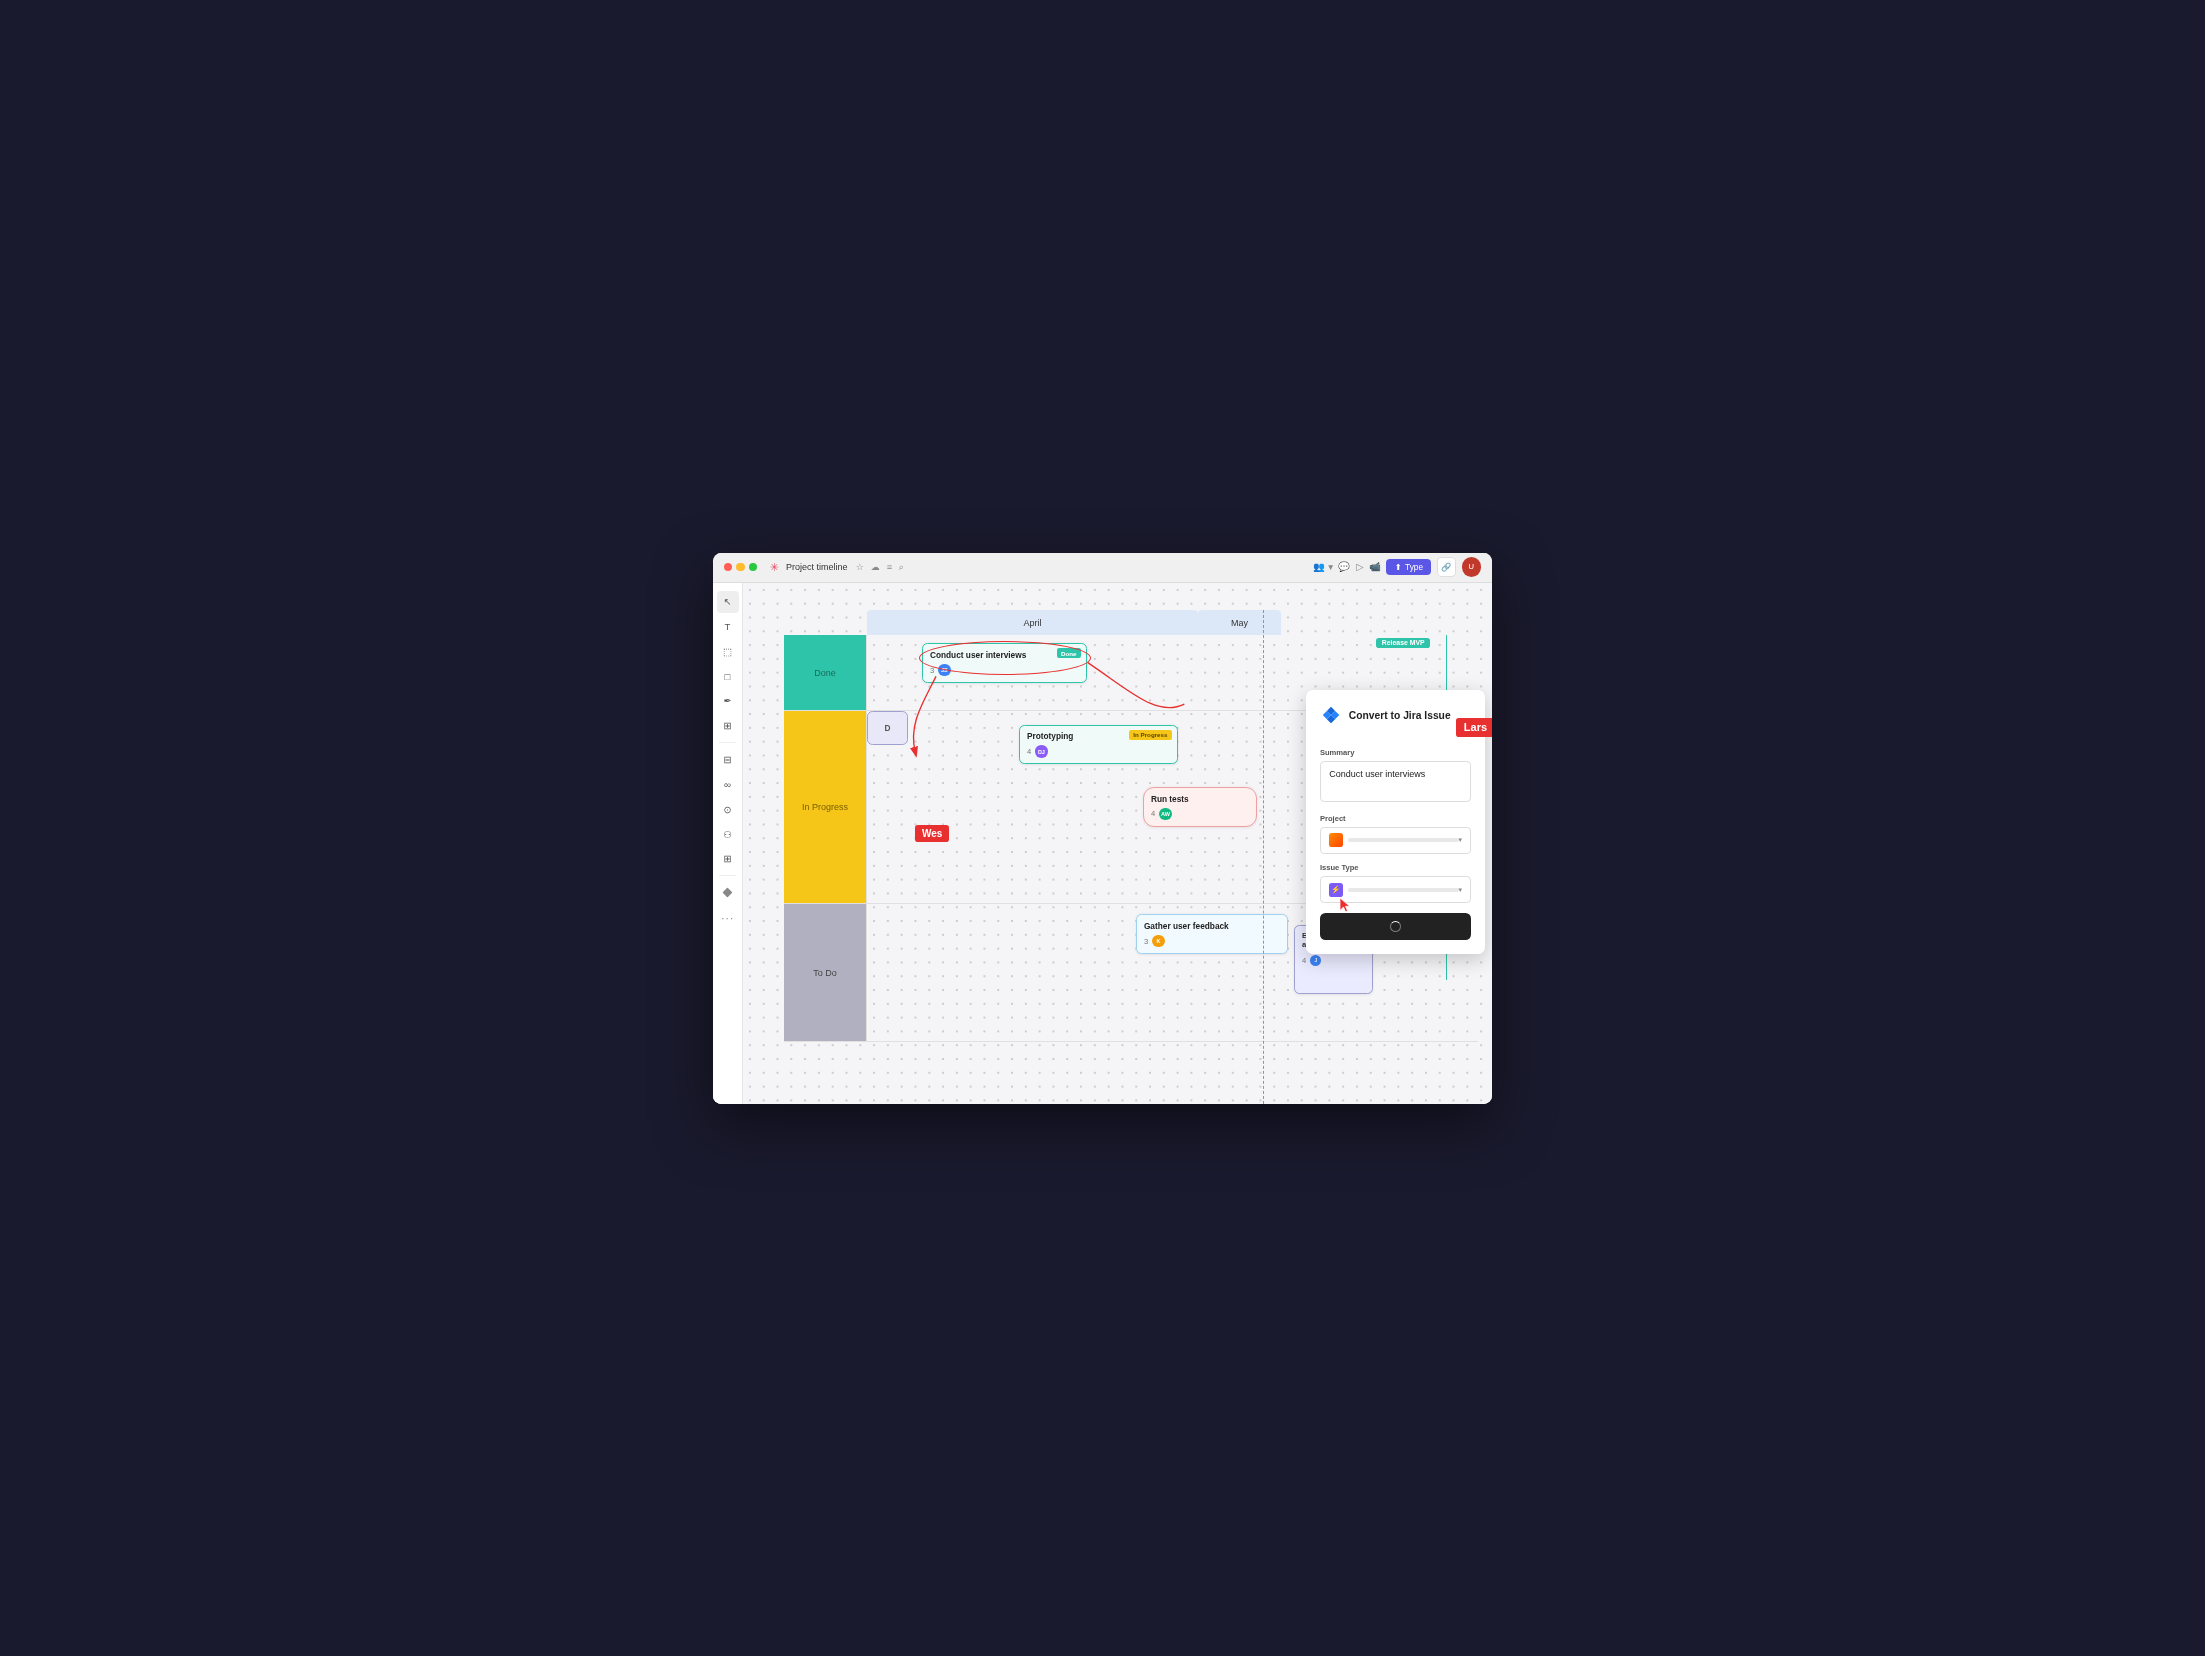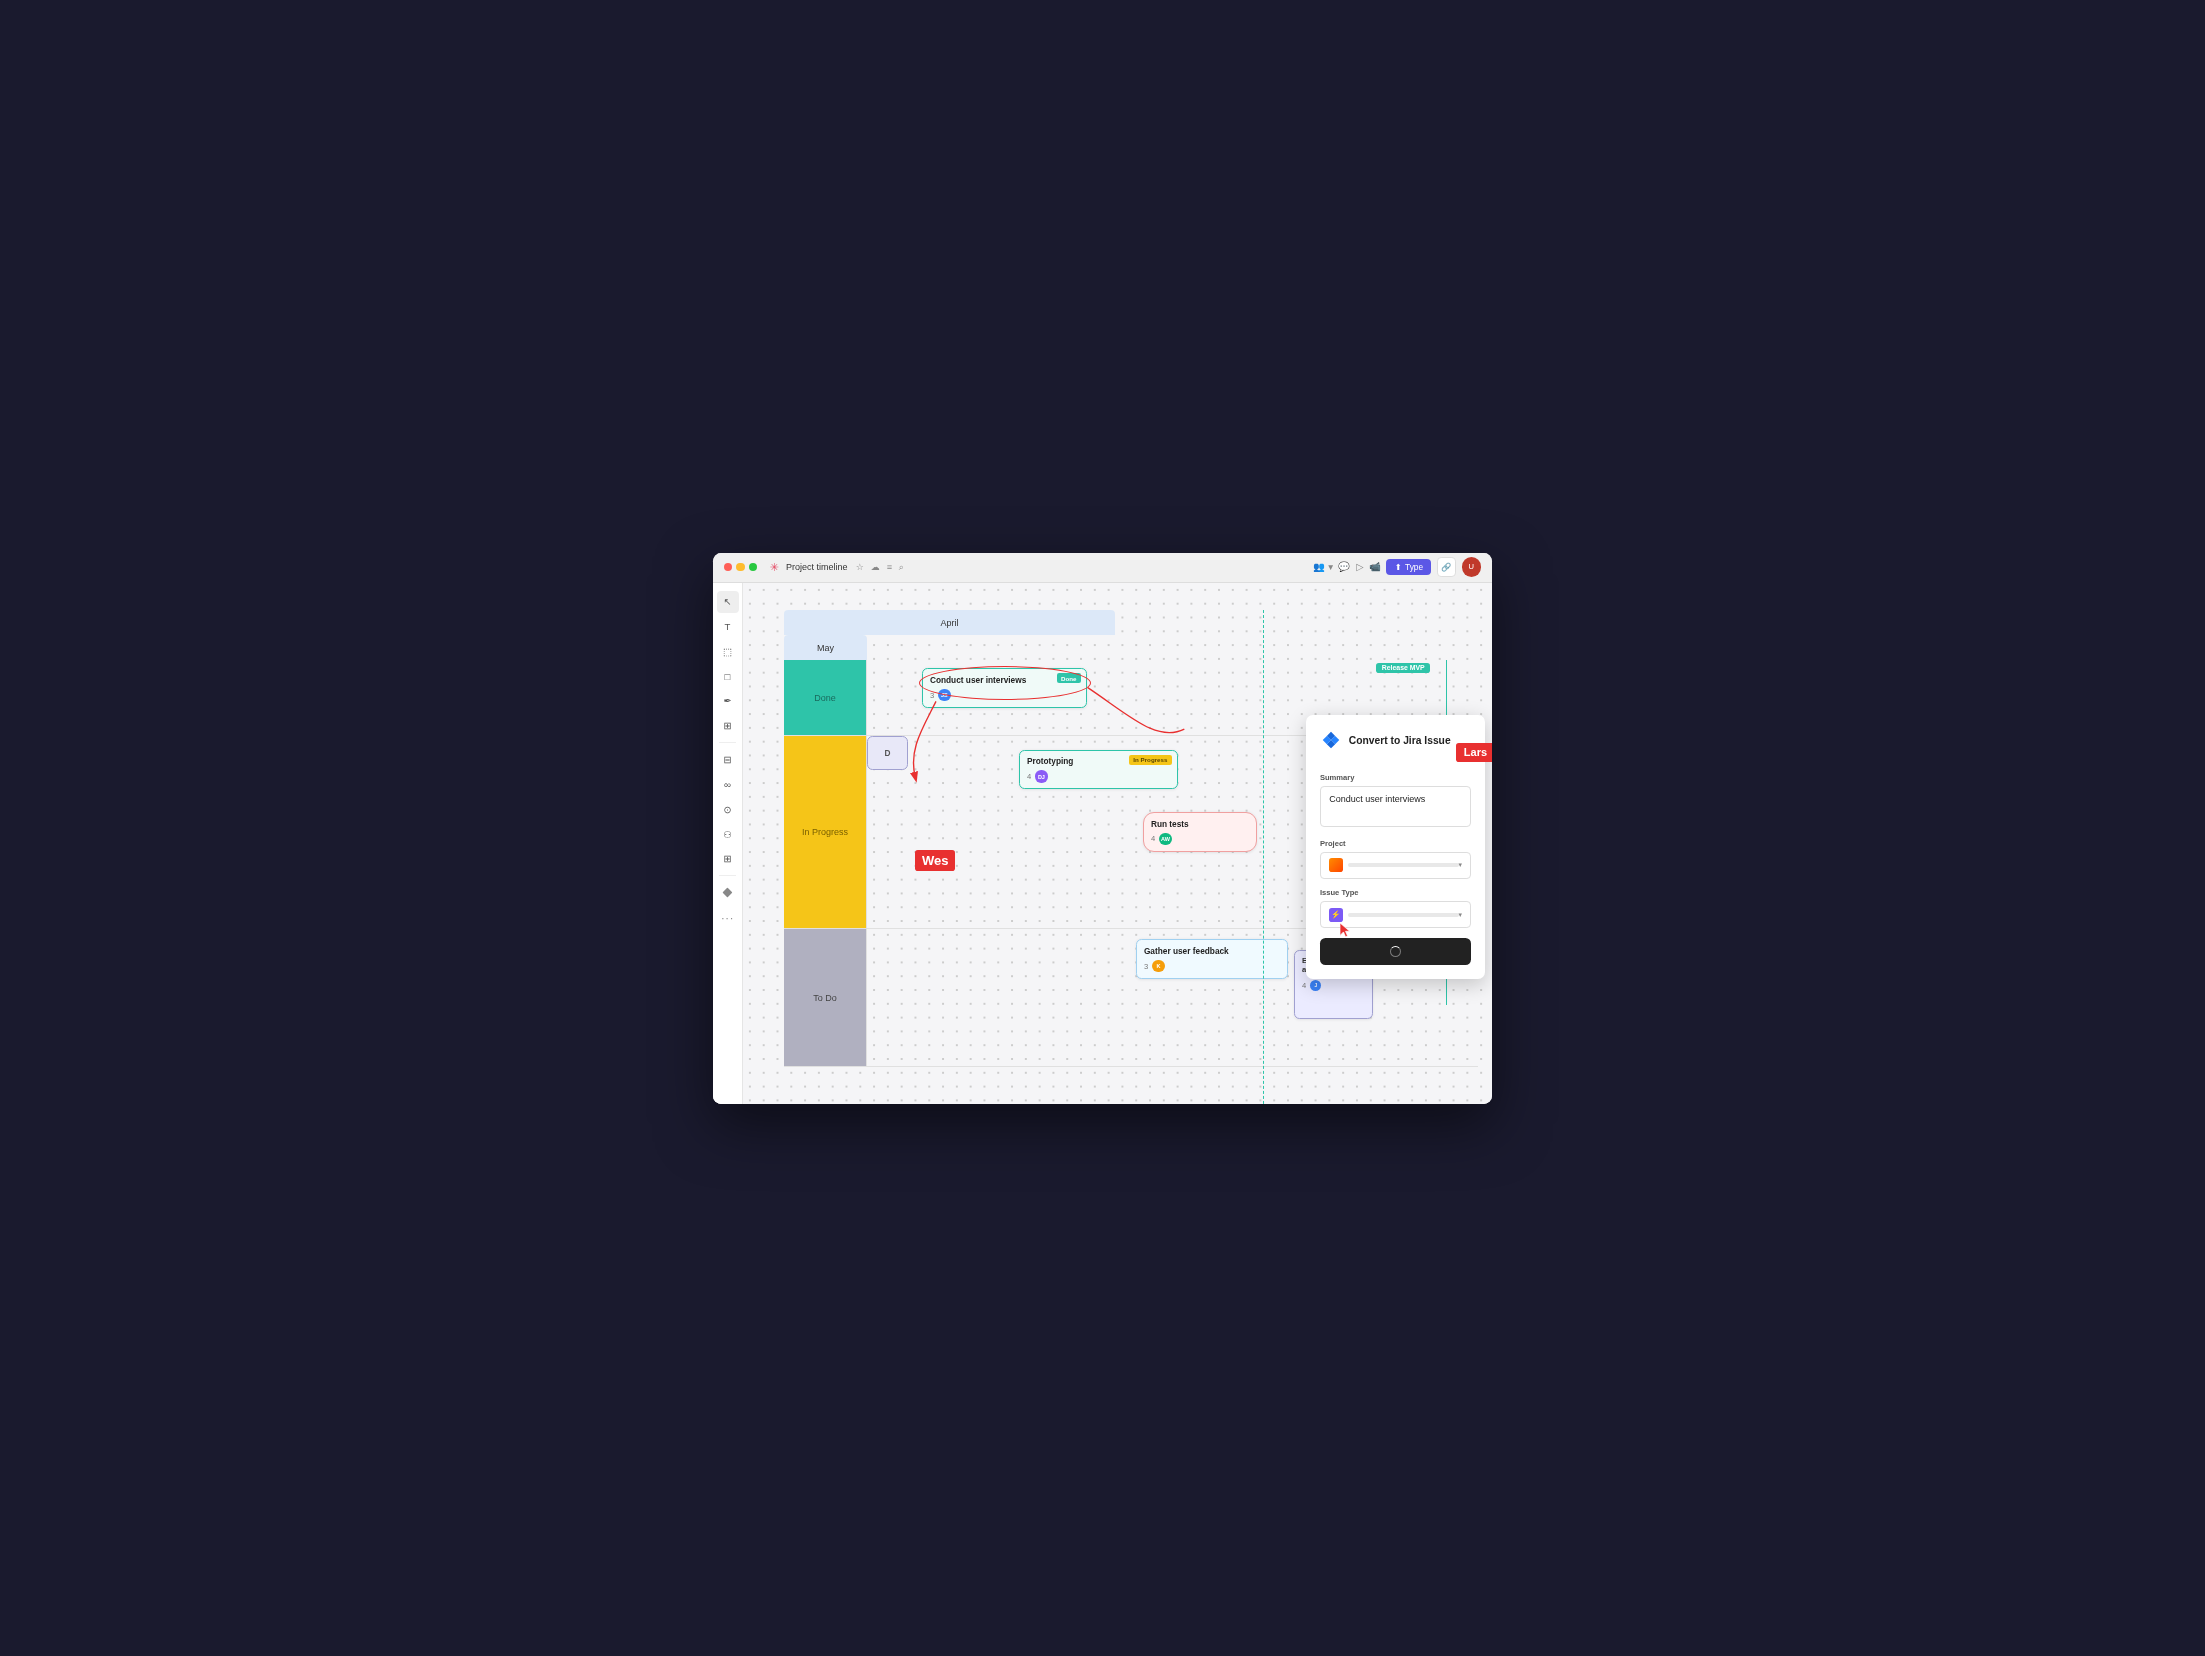--- a/index.html
+++ b/index.html
@@ -189,21 +189,20 @@
       position: absolute;
       top: 27.6px;
       left: 41px;
       right: 13.8px;
     }
 
     
     .month-header {
       display: flex;
       margin-bottom: 0;
-      flex-direction: column;
     }
     .month-cell {
       height: 25px;
       display: flex;
       align-items: center;
       justify-content: center;
       font-size: 9px;
       font-weight: 500;
       color: #333;
       border-radius: 4.1px 4.1px 0 0;
@@ -389,21 +388,21 @@
       bottom: 0;
       border-left: 1.4px dashed #2ec4a9;
       pointer-events: none;
     }
 
     
     .wes-label {
       position: absolute;
       background: #e83030;
       color: white;
-      font-size: 13px;
+      font-size: 10px;
       font-weight: 700;
       padding: 2.8px 6.9px;
       border-radius: 2.8px;
       left: 48px;
       top: 114px;
       z-index: 10;
     }
 
     
     .lars-label {

